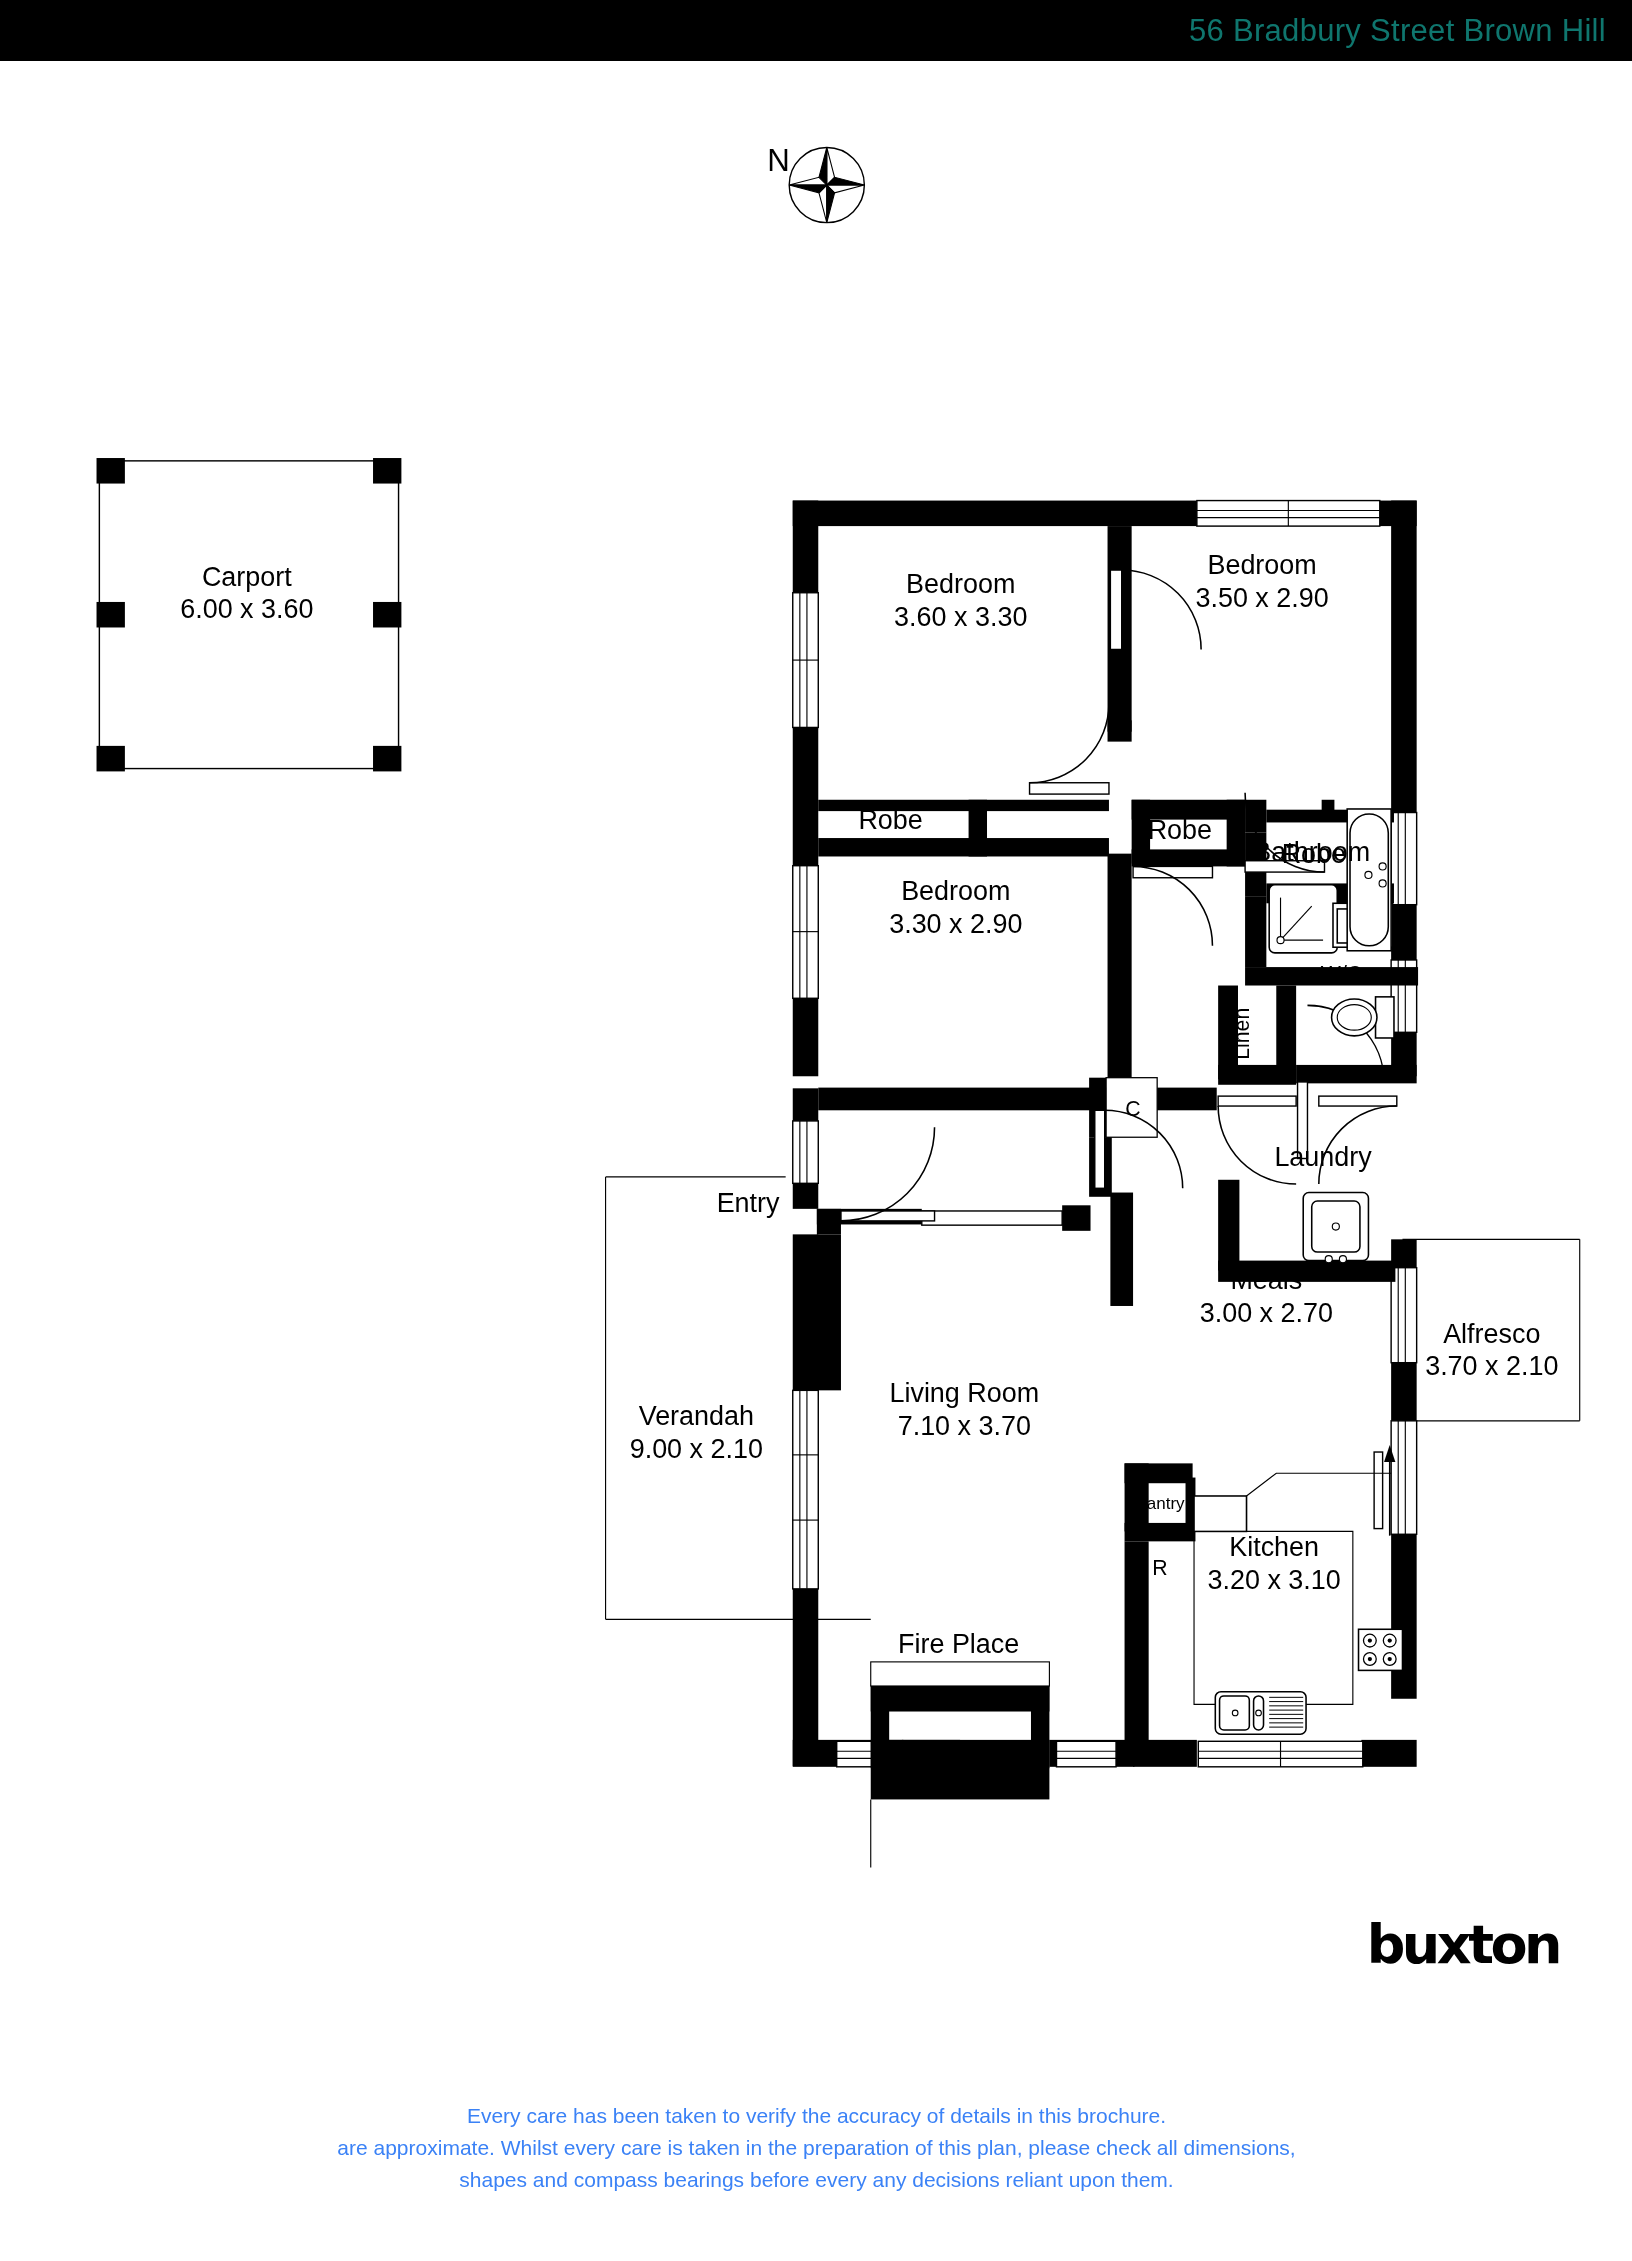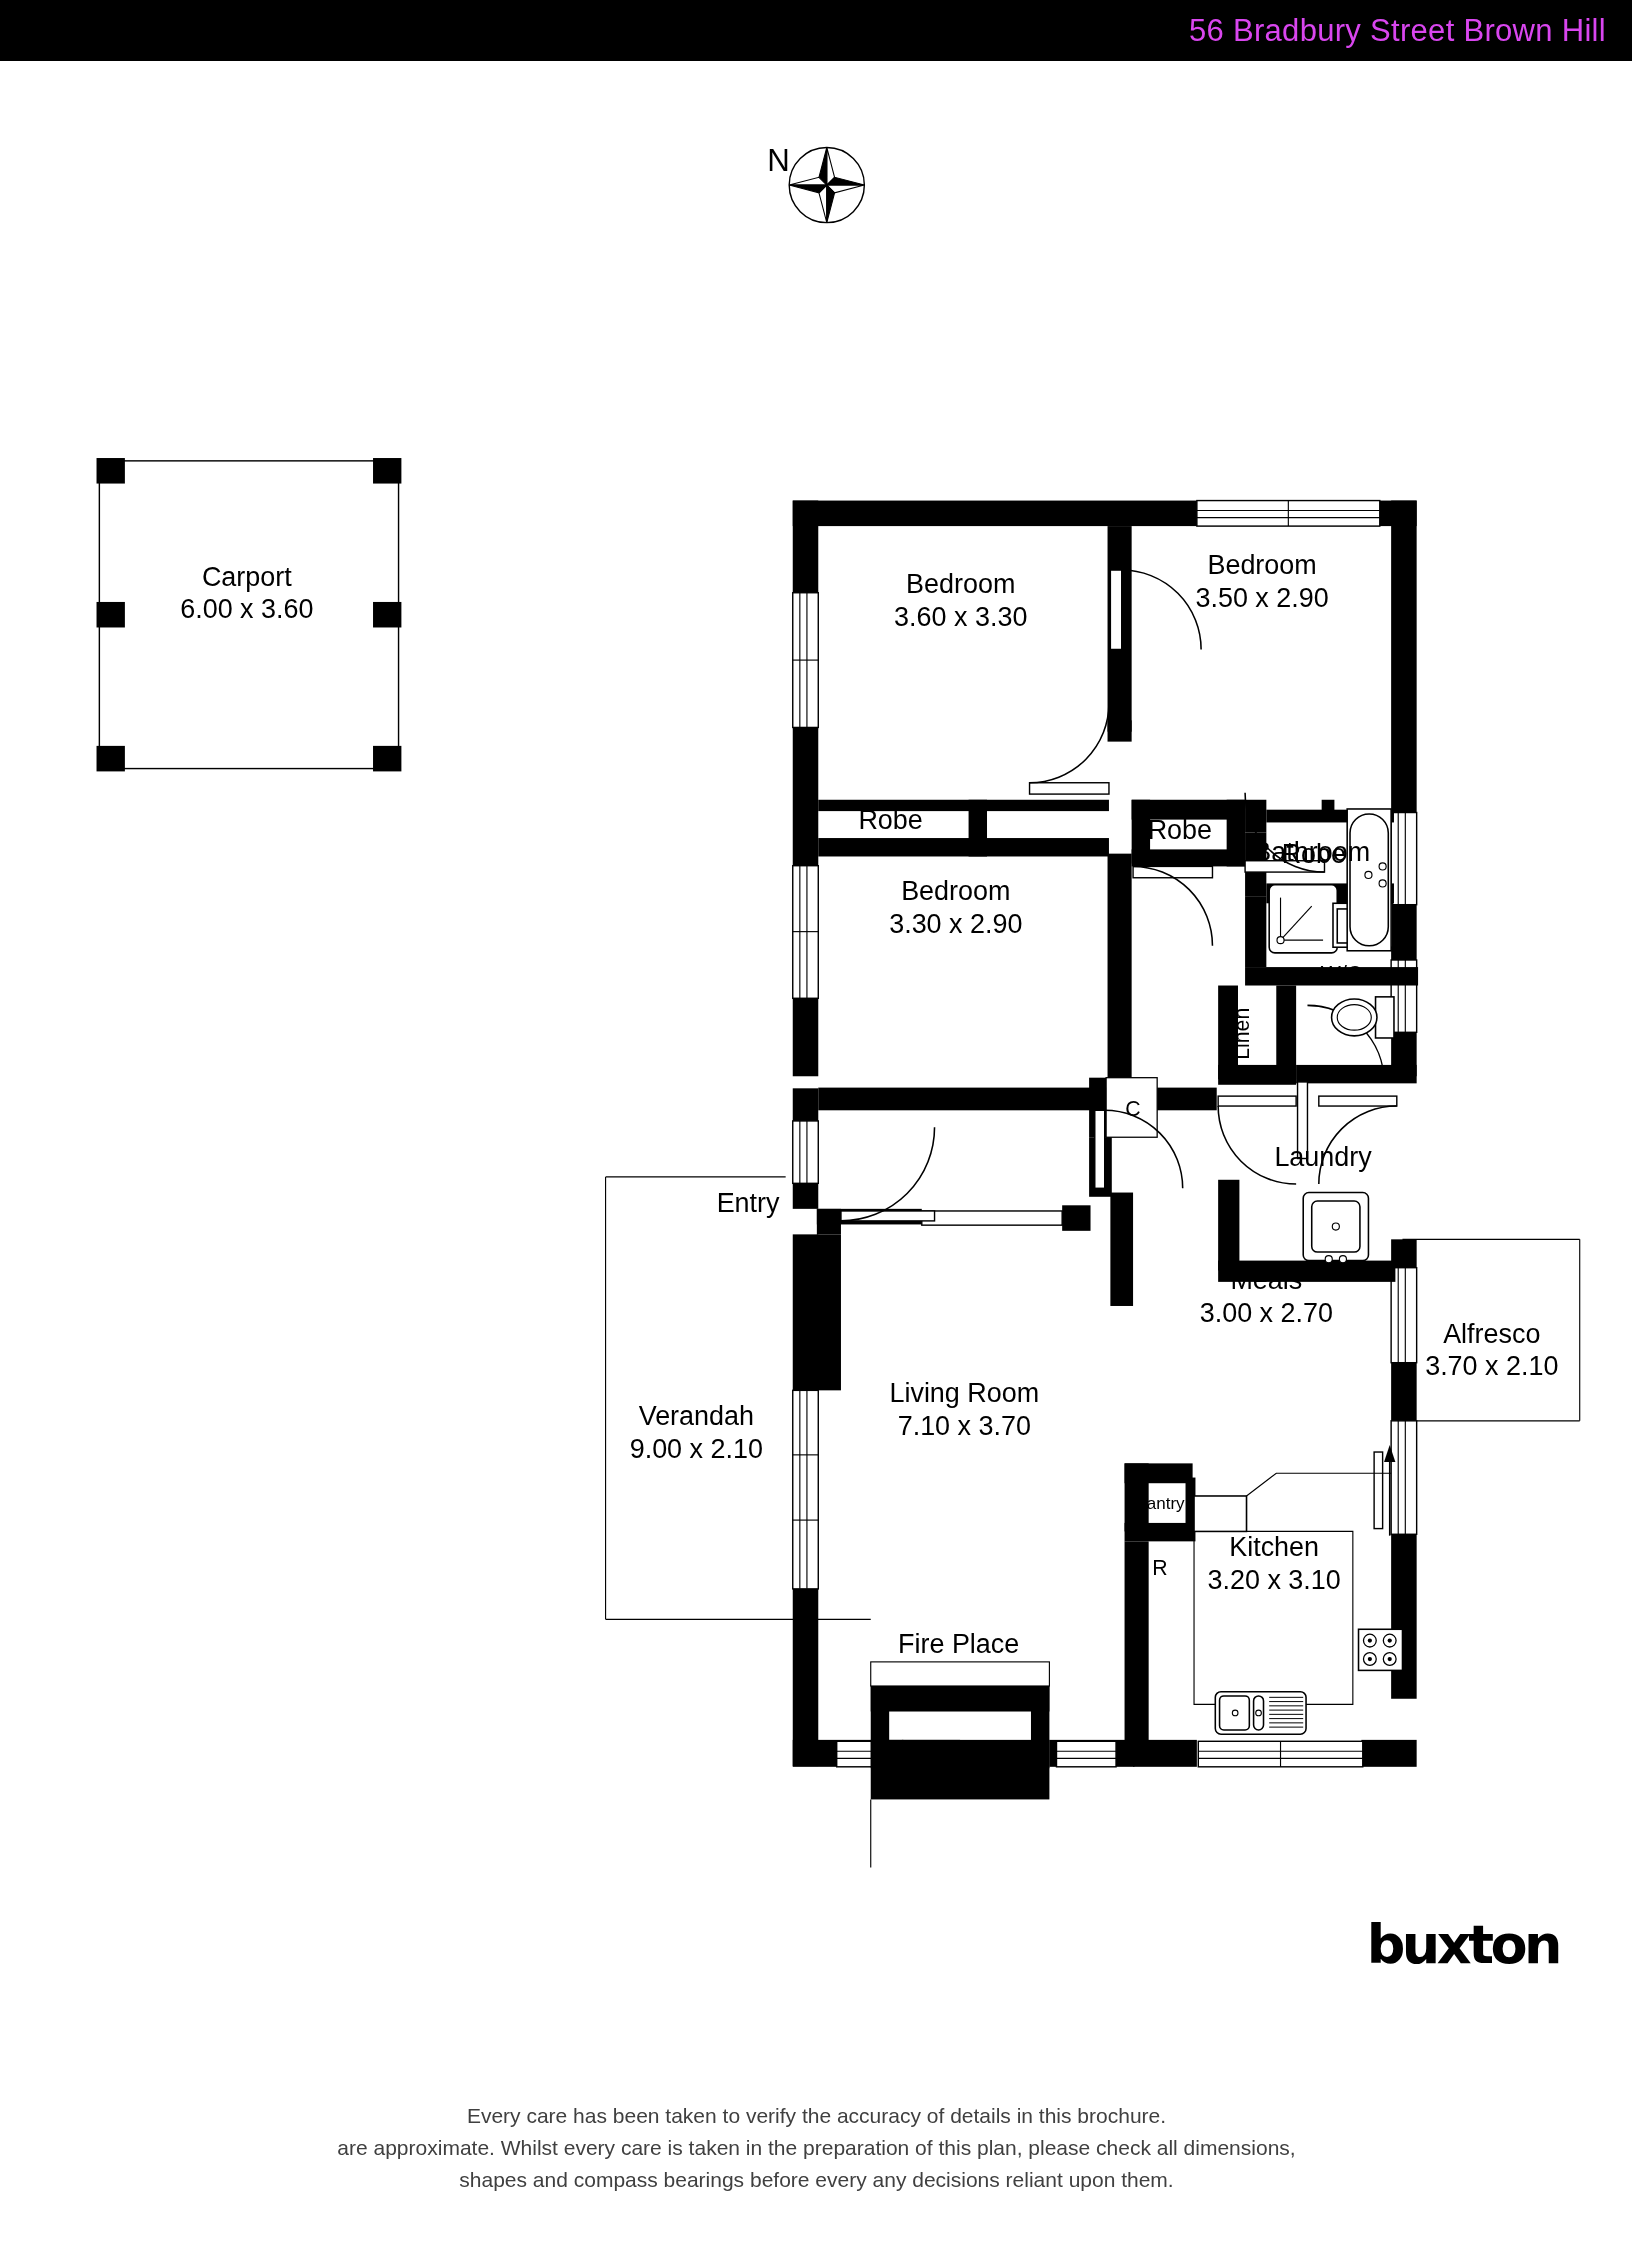--- a/index.html
+++ b/index.html
@@ -21,21 +21,21 @@
     left: 0; top: 0;
     width: 1633px;
     height: 61px;
     background: #000000;
   }
   #header-title {
     position: absolute;
     right: 27px;
     top: 50%;
     transform: translateY(-50%);
-    color: #d946ef;
+    color: #0f766e;
     font-size: 31px;
     font-family: "Liberation Sans", sans-serif;
     letter-spacing: 0.3px;
     white-space: nowrap;
     margin-left: 44px;
   }
 
   
   #plan-wrap {
     position: absolute;
@@ -67,21 +67,21 @@
   
   #disclaimer {
     position: absolute;
     left: 0;
     top: 2100px;
     width: 1633px;
     text-align: center;
     font-family: "Liberation Sans", sans-serif;
     font-size: 21px;
     line-height: 32px;
-    color: #404040;
+    color: #3b82f6;
   }
   #disclaimer .dline { display: block; white-space: nowrap; }
 
   
   text {
     font-family: "Liberation Sans", sans-serif;
     fill: #000000;
   }
   .rm-name  { font-size: 38px; text-anchor: middle; }
   .rm-dim   { font-size: 38px; text-anchor: middle; }

